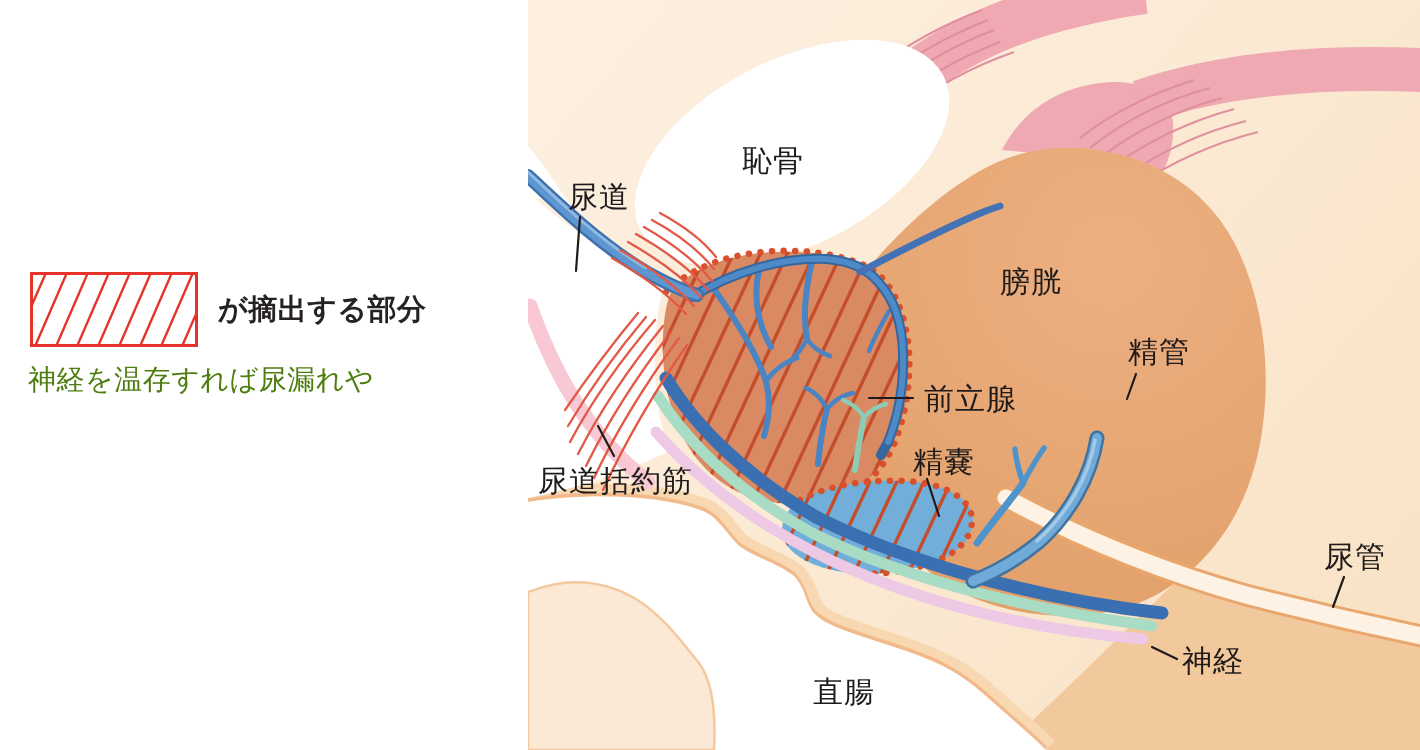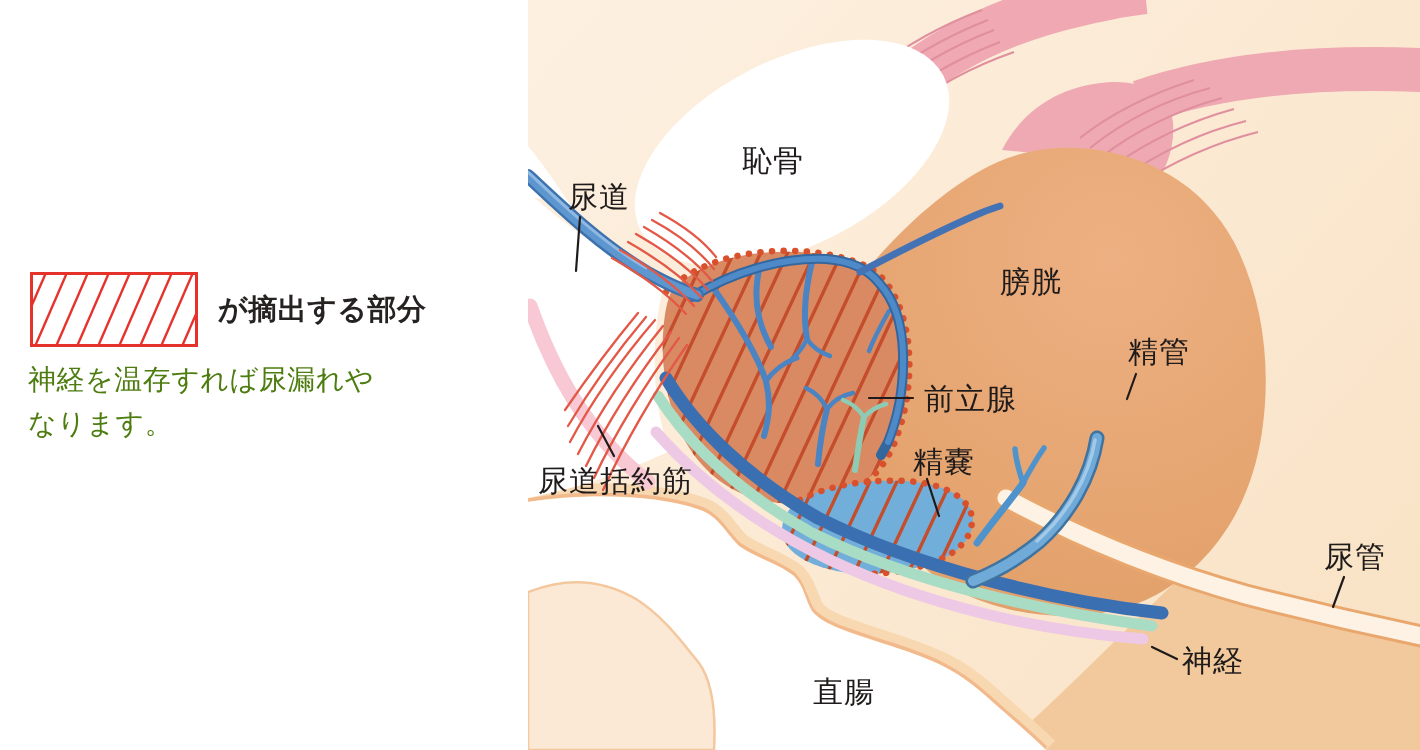--- a/index.html
+++ b/index.html
@@ -191,17 +191,16 @@
             <line x1="87" y1="79" x2="123" y2="-4"></line>
           <line x1="108" y1="79" x2="144" y2="-4"></line>
             <line x1="129" y1="79" x2="165" y2="-4"></line>
           <line x1="150" y1="79" x2="186" y2="-4"></line>
         </g>
       </svg>
       <div class="legend-title">が摘出する部分</div>
     </div>
     <div class="desc">
       <div>神経を温存すれば尿漏れや</div>
-      <div>なります。</div>
     </div>
   </div>
 
 </div>
 
 </body></html>

